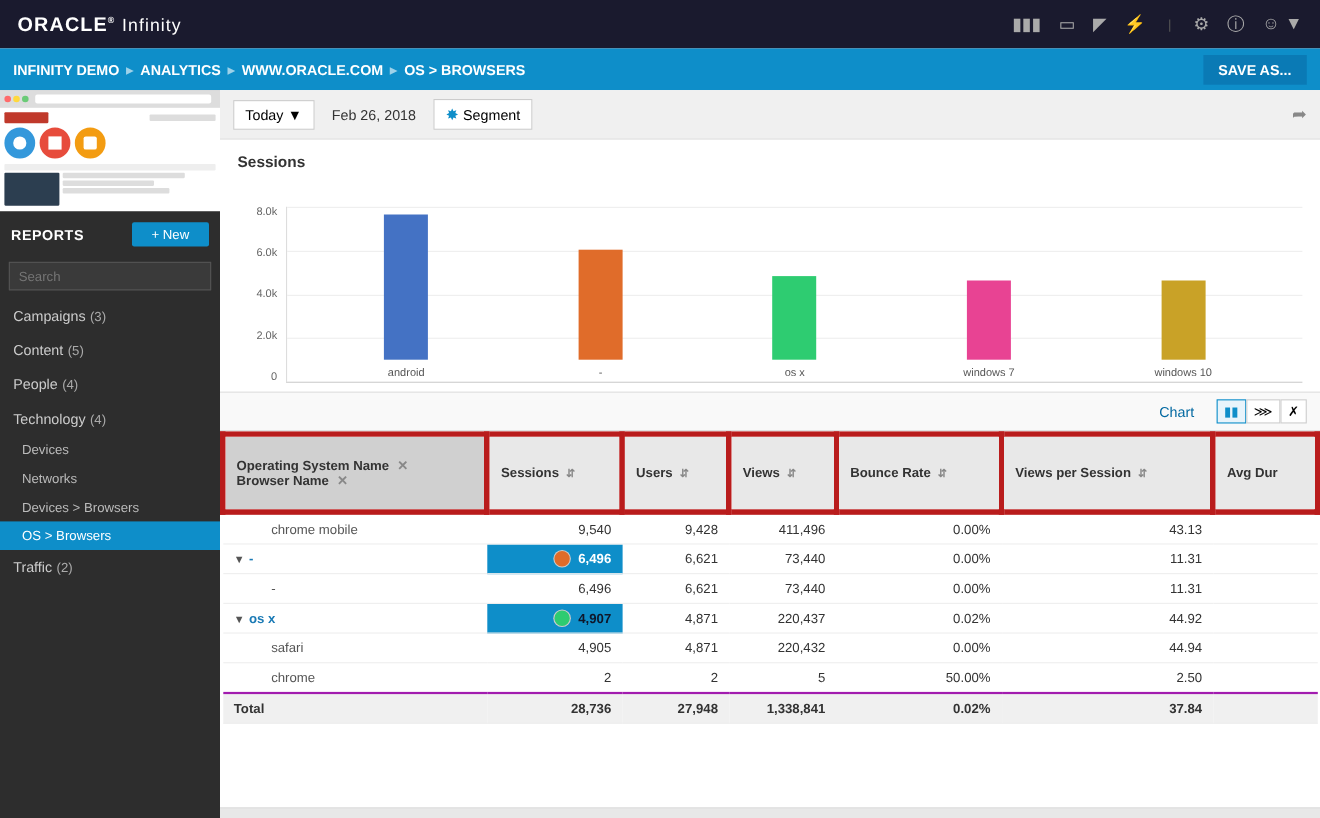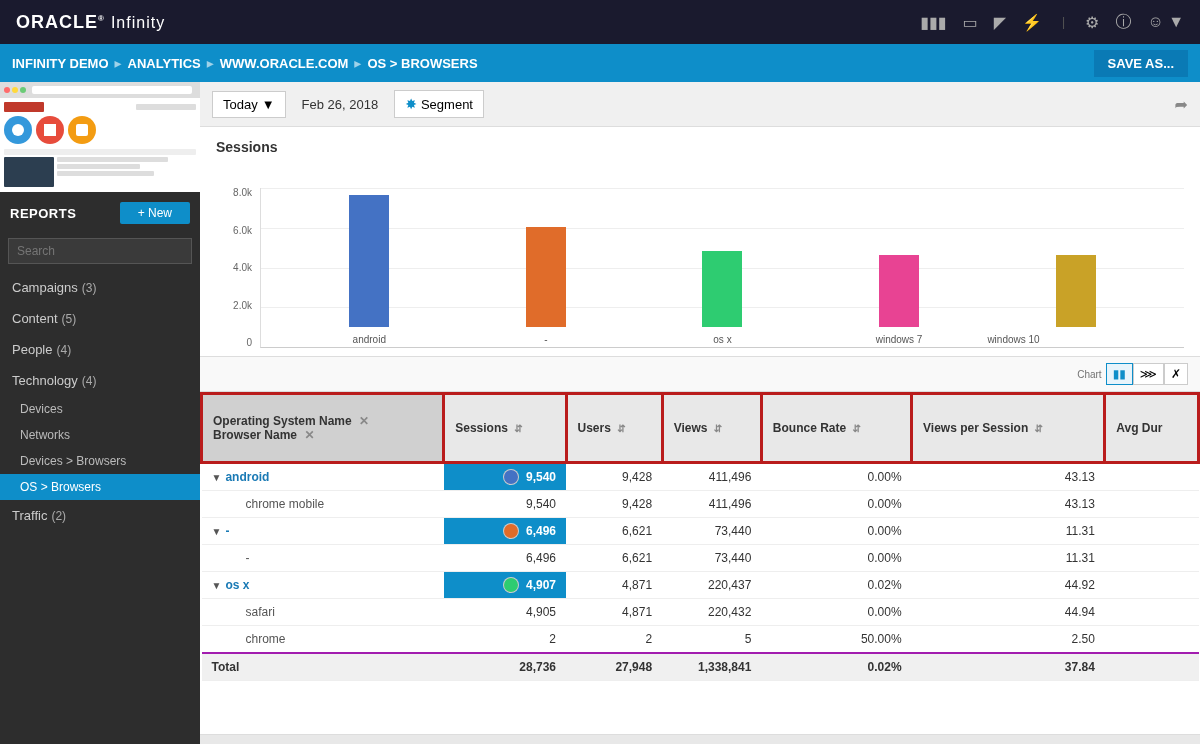--- a/index.html
+++ b/index.html
@@ -108,21 +108,21 @@
     }
     .chart-toggle-btn {
       background: #fff; border: 1px solid #ccc; padding: 3px 6px;
       cursor: pointer; font-size: 12px;
     }
     .chart-toggle-btn.active { background: #e8f4fb; border-color: #0e8ec9; color: #0e8ec9; }
 
     table { width: 100%; border-collapse: collapse; font-size: 12px; }
     thead { position: sticky; top: 0; z-index: 10; }
     .th-group-row th {
-      background: #e8e8e8; border: 3px solid #b91c1c; padding: 19px 10px;
+      background: #e8e8e8; border: 5px solid #b91c1c; padding: 19px 10px;
       text-align: left; font-weight: bold; font-size: 12px;
     }
     .th-group-row th.first-col {
       background: #d0d0d0;
     }
     .sort-icon { color: #888; margin-left: 3px; font-size: 10px; }
     .filter-icon { color: #888; margin-left: 4px; cursor: pointer; font-size: 12px; }
 
     tbody tr { border-bottom: 1px solid #eee; }
     tbody td { padding: 6px 10px; text-align: right; }
@@ -309,29 +309,29 @@
               <div style="display: flex; flex-direction: column; align-items: center; flex: 1 1 0%; position: relative; padding-bottom: 20px; height: 100%; justify-content: flex-end;">
                 <div style="width: 40px; background: rgb(46, 204, 113); height: 55%;"></div>
                 <span style="font-size: 10px; color: rgb(85, 85, 85); position: absolute; bottom: 2px; text-align: center; width: 100%;">os x</span>
               </div>
               <div style="display: flex; flex-direction: column; align-items: center; flex: 1 1 0%; position: relative; padding-bottom: 20px; height: 100%; justify-content: flex-end;">
                 <div style="width: 40px; background: rgb(232, 67, 147); height: 52%;"></div>
                 <span style="font-size: 10px; color: rgb(85, 85, 85); position: absolute; bottom: 2px; text-align: center; width: 100%;">windows 7</span>
               </div>
               <div style="display: flex; flex-direction: column; align-items: center; flex: 1 1 0%; position: relative; padding-bottom: 20px; height: 100%; justify-content: flex-end;">
                 <div style="width: 40px; background: rgb(201, 162, 39); height: 52%;"></div>
-                <span style="font-size: 10px; color: rgb(85, 85, 85); position: absolute; bottom: 2px; width: 100%;">windows 10</span>
+                <span style="font-size: 10px; color: rgb(85, 85, 85); position: absolute; bottom: 2px; text-align: center; width: 100%;">windows 10</span>
               </div>
             </div>
         </div>
       </div>
     </div>
 
     <div class="table-toolbar">
-      <span style="margin-right:4px;font-size:10px;color:#737373;">Chart</span>
+      <span style="margin-right:20px;font-size:13px;color:#0369a1;">Chart</span>
       <button class="chart-toggle-btn active">▮▮</button>
       <button class="chart-toggle-btn">⋙</button>
       <button class="chart-toggle-btn">✗</button>
     </div>
 
     <div class="table-area">
       <table>
         <thead>
           <tr class="th-group-row">
             <th class="first-col">
@@ -360,34 +360,20 @@
             <th>
               <span>Views per Session</span>
               <span class="sort-icon">⇵</span>
             </th>
             <th>
               <span>Avg Dur</span>
             </th>
           </tr>
         </thead>
         <tbody id="table-body">
-        <tr class="os-row">
-              <td><span class="expand-icon">▼</span><span style="color:#1a7ab5;font-weight:bold;">android</span></td>
-              <td style="background: rgb(14, 142, 201); color: rgb(255, 255, 255);">
-                <div class="session-cell" style="justify-content:flex-end;">
-                  <div class="session-dot" style="background:#4472c4;border-color:#4472c4;"></div>
-                  <span class="session-value">9,540</span>
-                </div>
-              </td>
-              <td>9,428</td>
-              <td>411,496</td>
-              <td>0.00%</td>
-              <td>43.13</td>
-              <td></td>
-            </tr>
             <tr class="browser-row">
               <td><span style="padding-left:20px;color:#555;">chrome mobile</span></td>
               <td>9,540</td>
               <td>9,428</td>
               <td>411,496</td>
               <td>0.00%</td>
               <td>43.13</td>
               <td></td>
             </tr>
             <tr class="os-row">
@@ -408,21 +394,21 @@
               <td><span style="padding-left:20px;color:#555;">-</span></td>
               <td>6,496</td>
               <td>6,621</td>
               <td>73,440</td>
               <td>0.00%</td>
               <td>11.31</td>
               <td></td>
             </tr>
             <tr class="os-row">
               <td><span class="expand-icon">▼</span><span style="color:#1a7ab5;font-weight:bold;">os x</span></td>
-              <td style="background: rgb(14, 142, 201); color: #ffffff;">
+              <td style="background: rgb(14, 142, 201); color: #0f172a;">
                 <div class="session-cell" style="justify-content:flex-end;">
                   <div class="session-dot" style="background:#2ecc71;border-color:#2ecc71;"></div>
                   <span class="session-value">4,907</span>
                 </div>
               </td>
               <td>4,871</td>
               <td>220,437</td>
               <td>0.02%</td>
               <td>44.92</td>
               <td></td>

